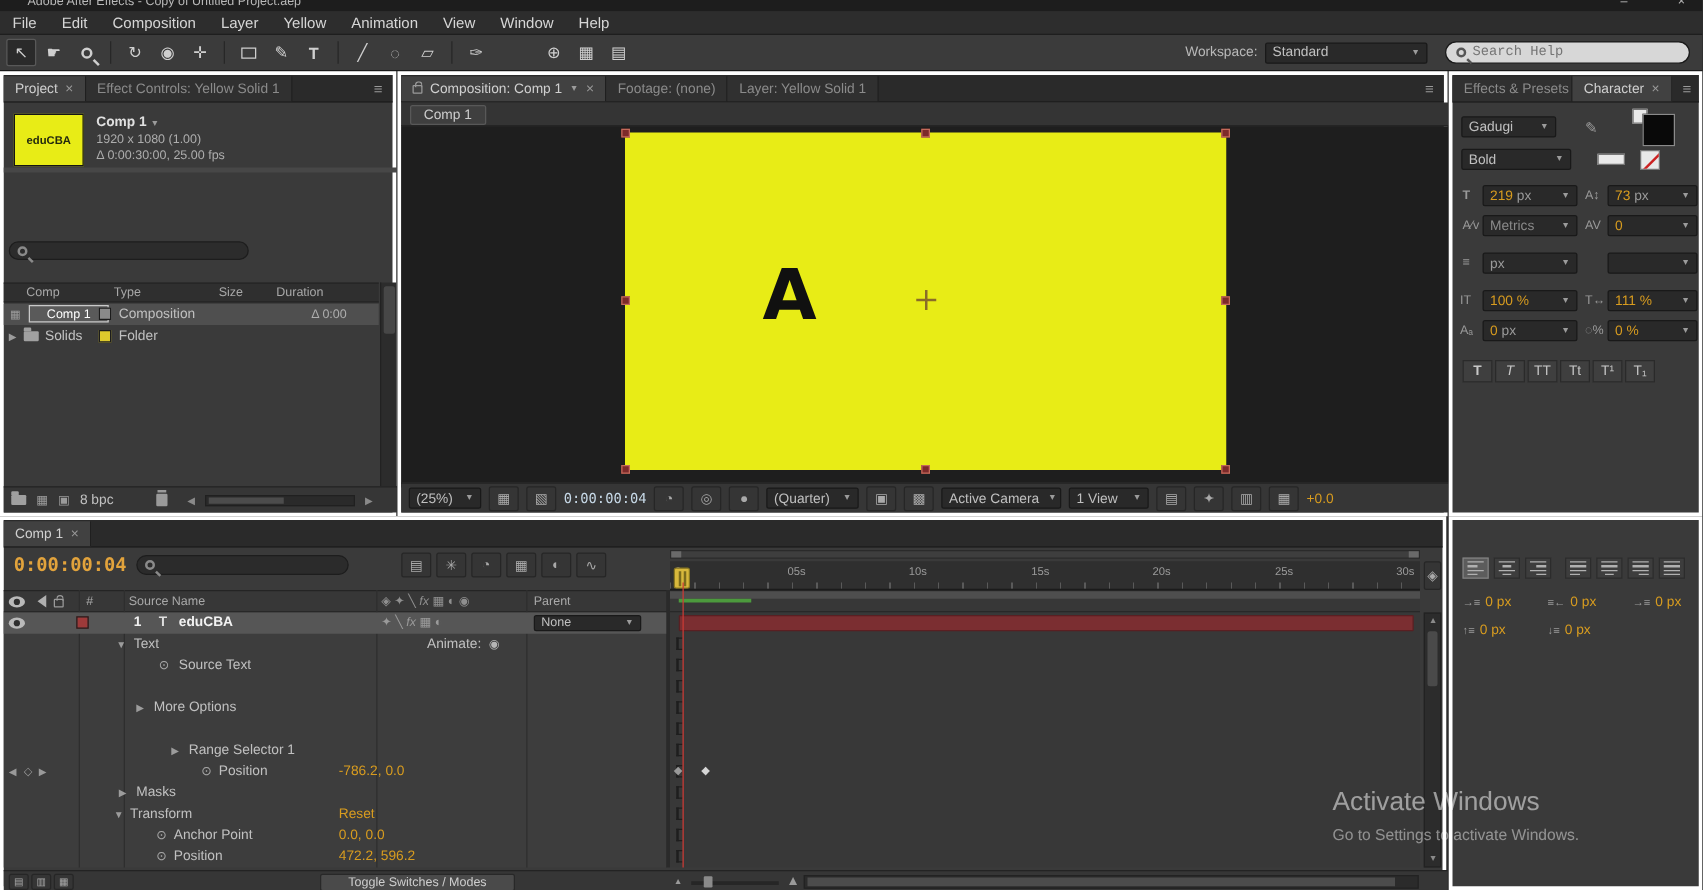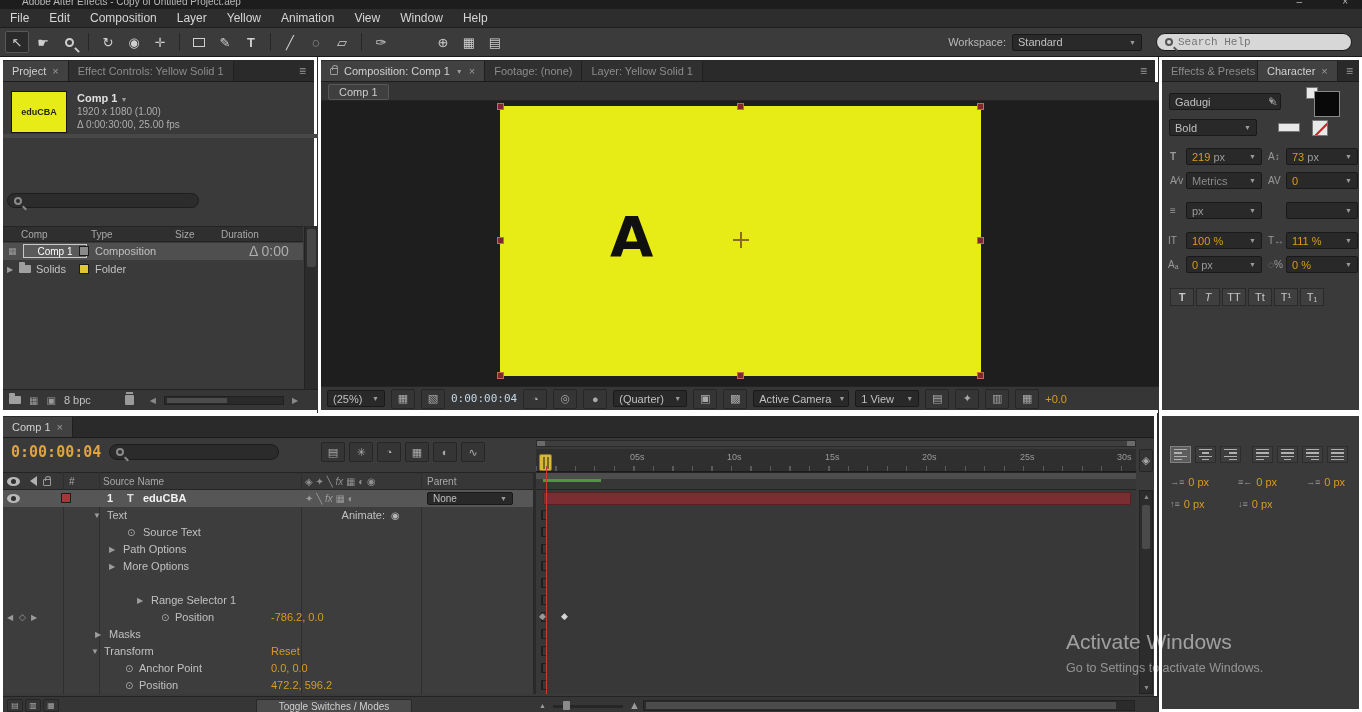--- a/index.html
+++ b/index.html
@@ -248,21 +248,21 @@
     <span style="left:18px">Comp</span>
     <span style="left:88px">Type</span>
     <span style="left:172px">Size</span>
     <span style="left:218px">Duration</span>
   </div>
   <div class="prow" style="top:183px;background:#4f4f4f">
     <span style="position:absolute;left:5px;color:#9a9a9a;font-size:9px">▦</span>
     <span style="position:absolute;left:20px;top:1px;width:64px;height:14px;line-height:14px;border:1px solid #c9c9c9;background:#5a5a5a;color:#fff;text-align:center;font-size:10px">Comp 1</span>
     <span class="chip" style="left:76px;background:#8a8a8a"></span>
     <span style="position:absolute;left:92px;color:#c0c0c0">Composition</span>
-    <span style="position:absolute;left:246px;color:#aeaeae;font-size:14px">Δ 0:00</span>
+    <span style="position:absolute;left:246px;color:#aeaeae;font-size:10px">Δ 0:00</span>
   </div>
   <div class="prow" style="top:201px">
     <span class="tw" style="left:4px"></span>
     <span class="folderico" style="position:absolute;left:16px;top:4px"></span>
     <span style="position:absolute;left:33px">Solids</span>
     <span class="chip" style="left:76px;background:#ddc92c"></span>
     <span style="position:absolute;left:92px;color:#c0c0c0">Folder</span>
   </div>
   <div class="vs">
       <i></i>
@@ -355,21 +355,21 @@
         <span>Effects &amp; Presets</span>
       </span>
     <span class="tab on" style="max-width:82px">
         <span>Character</span>
         <span class="x"></span>
       </span>
     <span style="flex:1"></span>
     <span class="pmenu" style="margin:0 6px 4px 0"></span>
   </div>
   <div class="row" style="top:33px">
-    <span class="dd" style="left:7px;top:0;width:112px">
+    <span class="dd" style="left:7px;top:0;width:76px">
         <span>Gadugi</span>
         <span class="car"></span>
       </span>
     <span class="ic" style="left:106px;font-size:12px">✎</span>
   </div>
   <span class="swback"></span>
   <span class="swfill"></span>
   <div class="row" style="top:59px">
     <span class="dd" style="left:7px;top:0;width:88px">
         <span>Bold</span>
@@ -507,24 +507,20 @@
 
   <div class="lrow" style="top:91px">
     <span class="tw open" style="left:90px"></span>
     <span class="plabel" style="left:104px">Text</span>
     <span class="rlabel">Animate:</span>
     <span class="circ" style="left:388px"></span>
   </div>
   <div class="lrow" style="top:108px">
     <span class="sw" style="left:124px"></span>
     <span class="plabel" style="left:140px">Source Text</span>
-  </div>
-  <div class="lrow" style="top:125px">
-    <span class="tw" style="left:106px"></span>
-    <span class="plabel" style="left:120px">Path Options</span>
   </div>
   <div class="lrow" style="top:142px">
     <span class="tw" style="left:106px"></span>
     <span class="plabel" style="left:120px">More Options</span>
   </div>
   <div class="lrow" style="top:176px">
     <span class="tw" style="left:134px"></span>
     <span class="plabel" style="left:148px">Range Selector 1</span>
   </div>
   <div class="lrow" style="top:193px">

